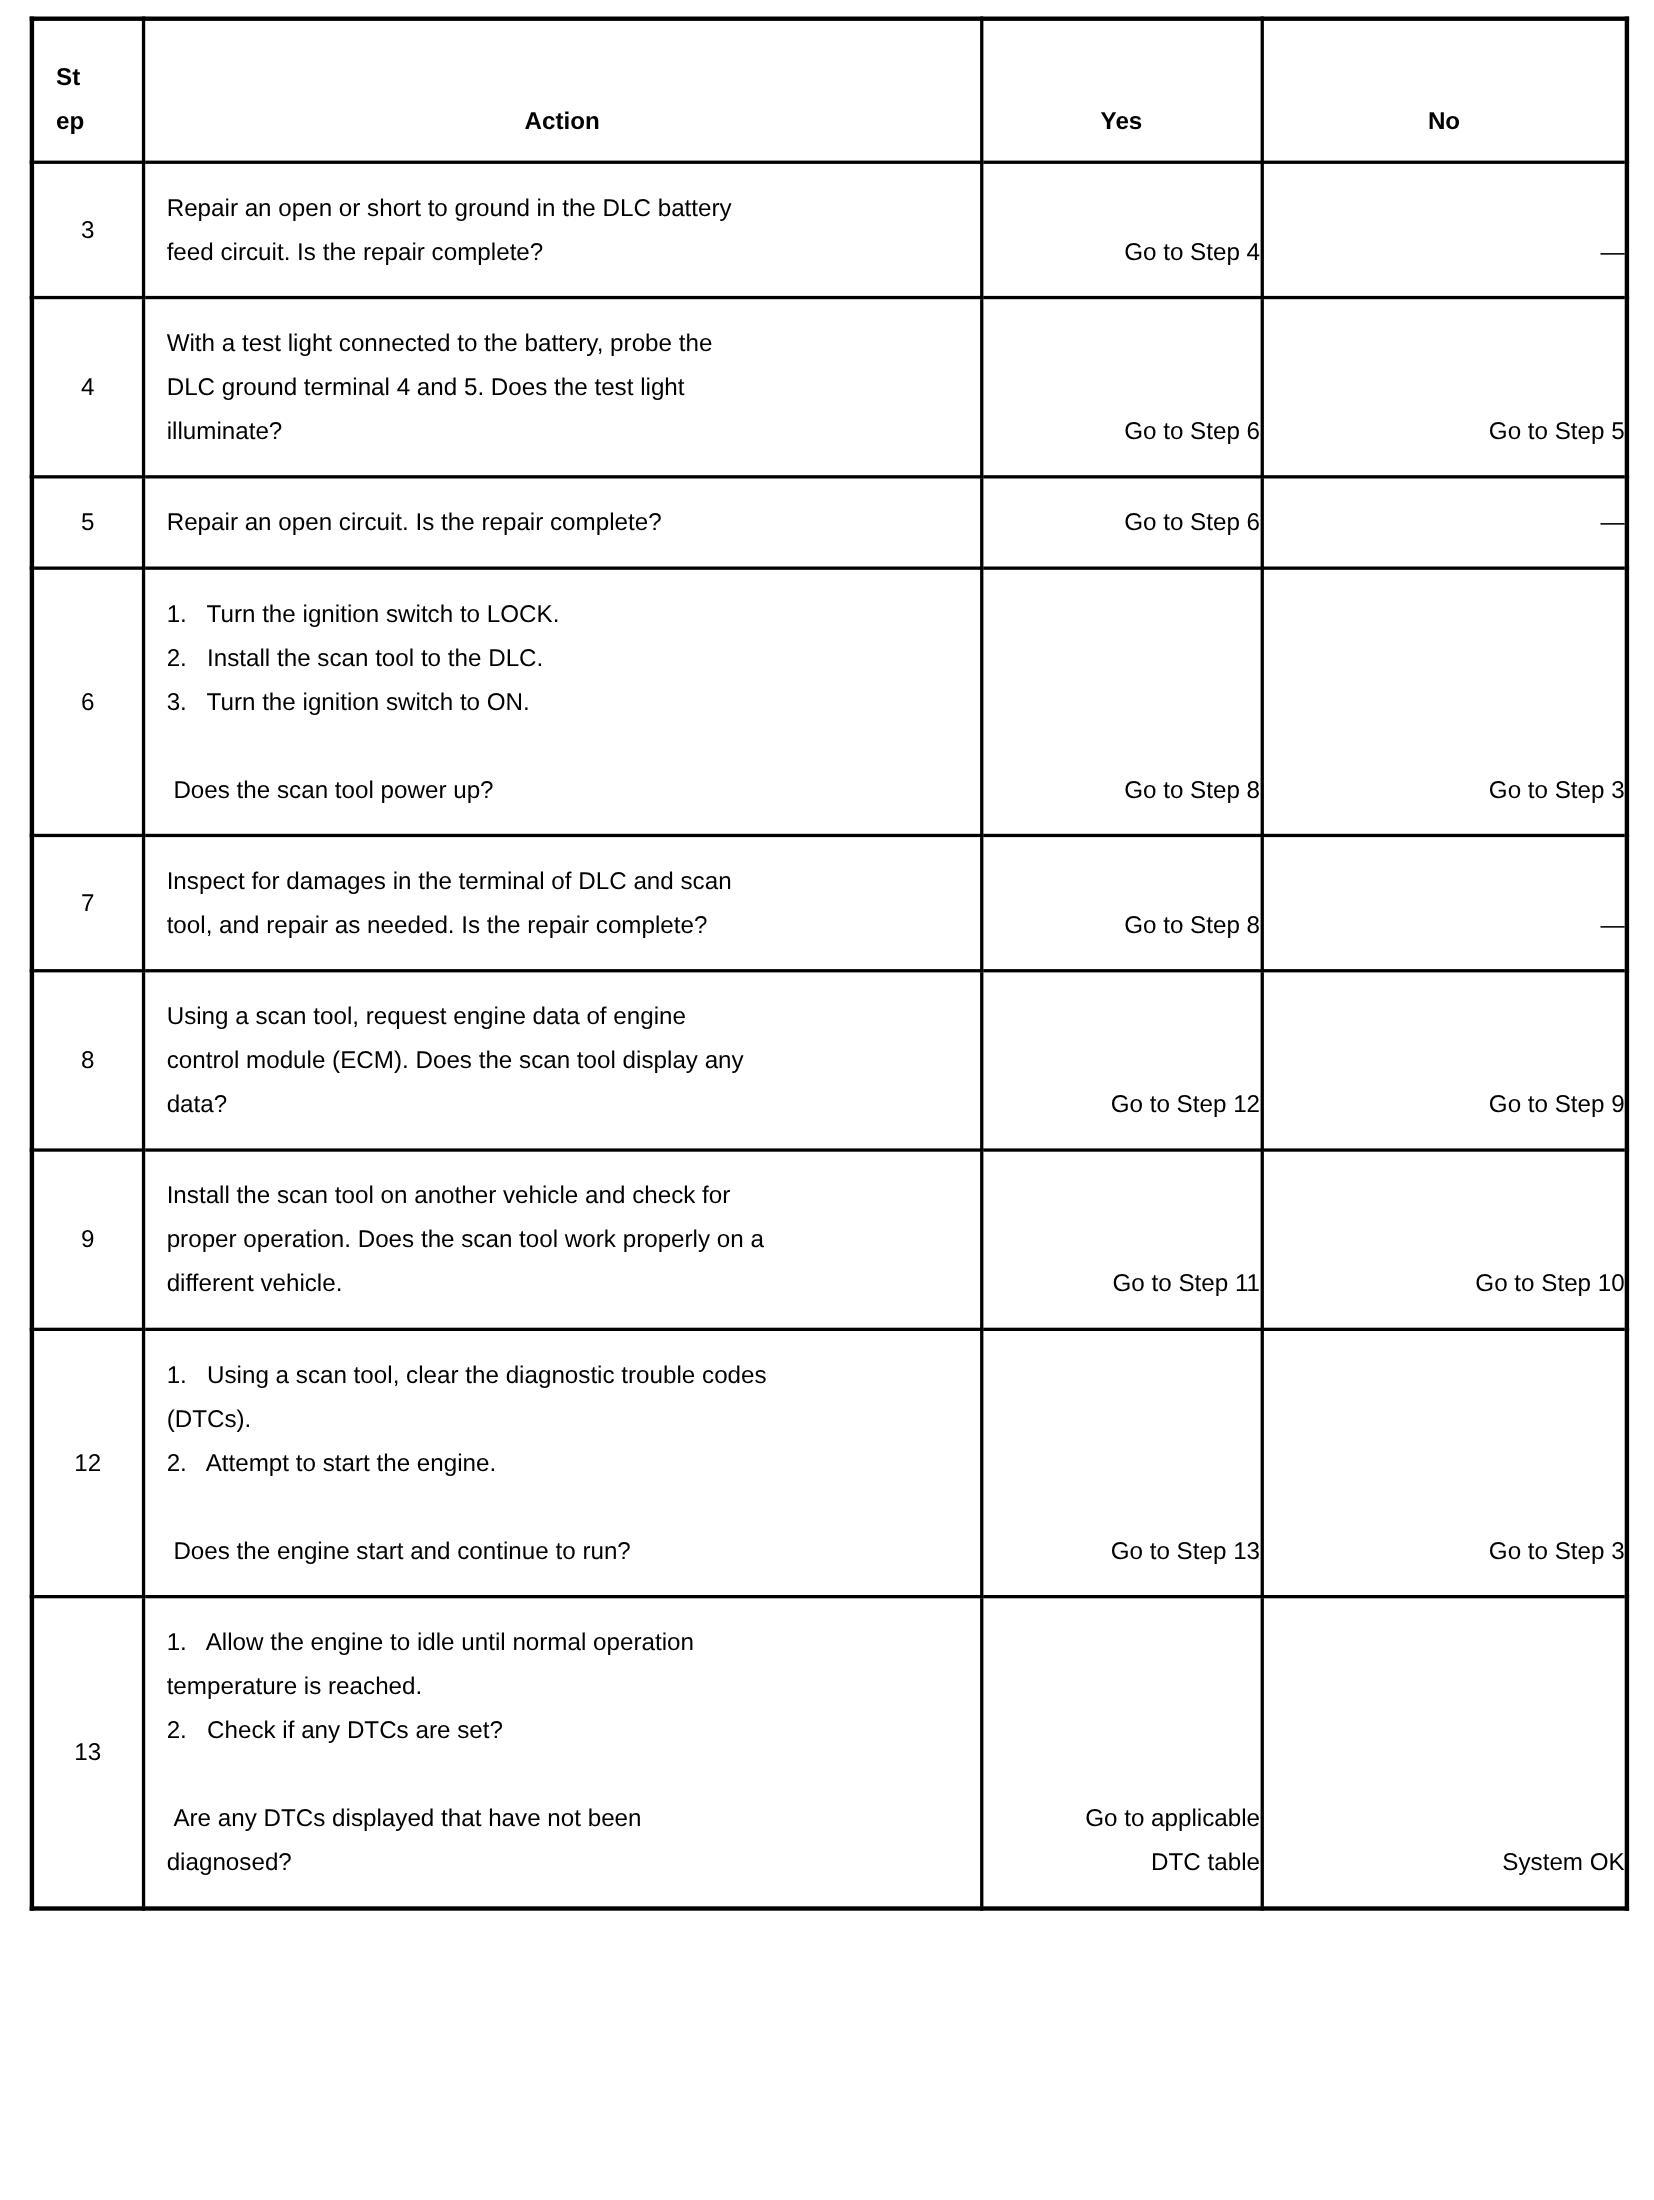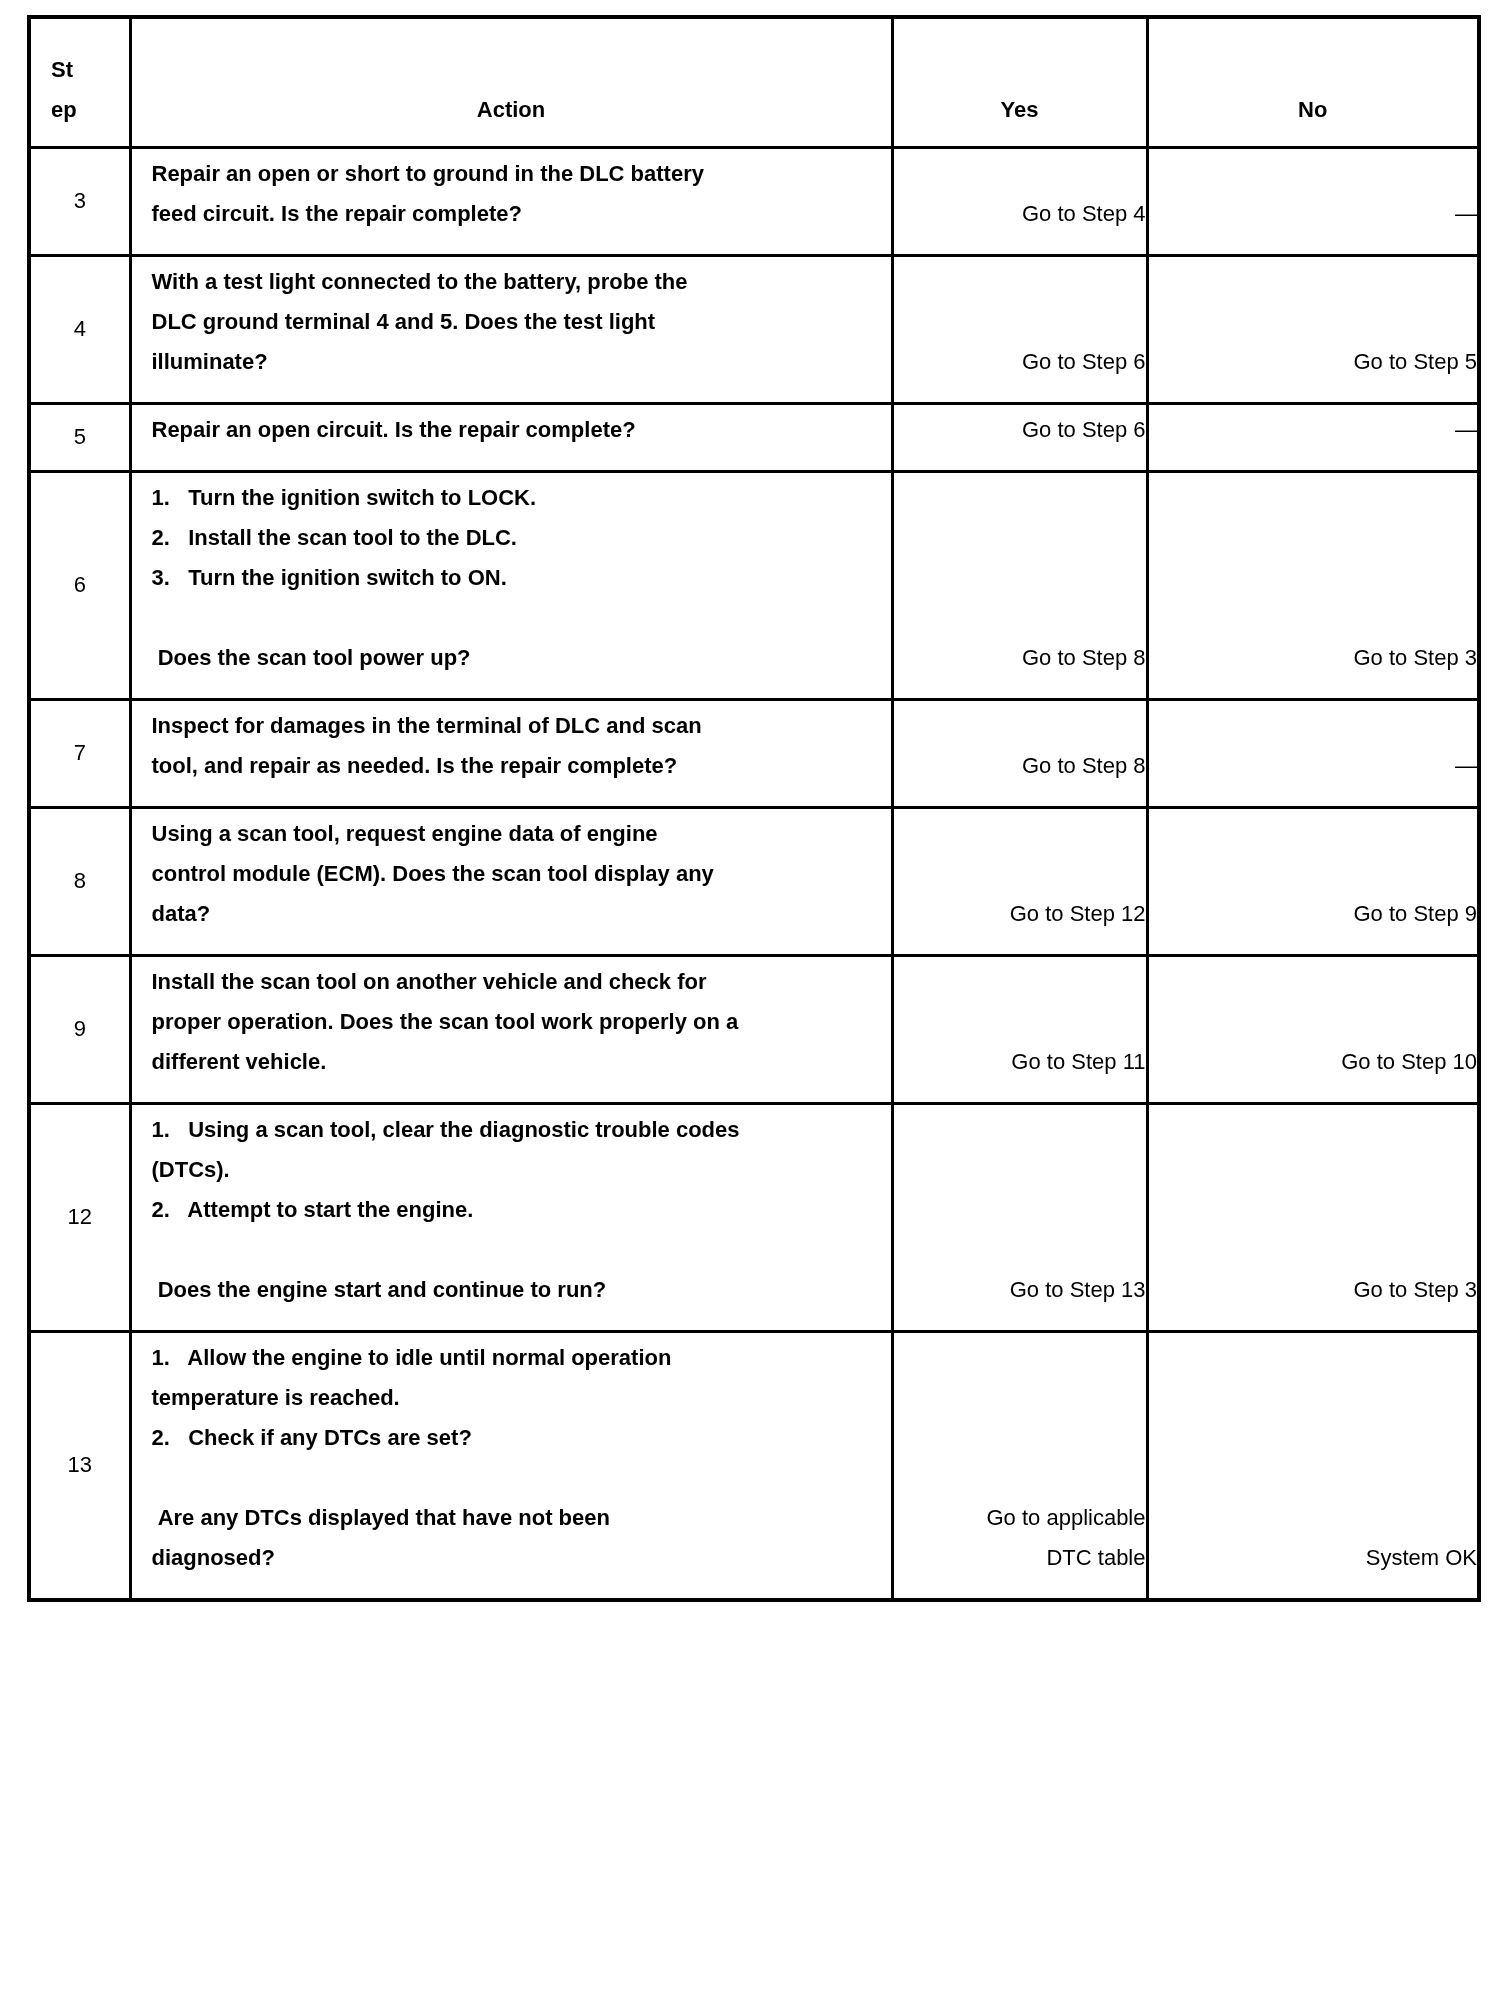--- a/index.html
+++ b/index.html
@@ -44,22 +44,21 @@
     vertical-align: bottom;
   }
   th.h-center { }
   td.step-cell {
     text-align: center;
     vertical-align: middle;
     font-size: 22px;
   }
   td.action-cell {
     vertical-align: middle;
-    padding: 5px 14px 20px 20px;
-    font-weight: bold;
+    padding: 20px 14px 20px 20px;
   }
   td.yes-cell, td.no-cell {
     text-align: right;
     vertical-align: bottom;
     padding-bottom: 20px;
   }
   .action-line, .result-line {
     white-space: pre-wrap;
     line-height: 40px;
   }

